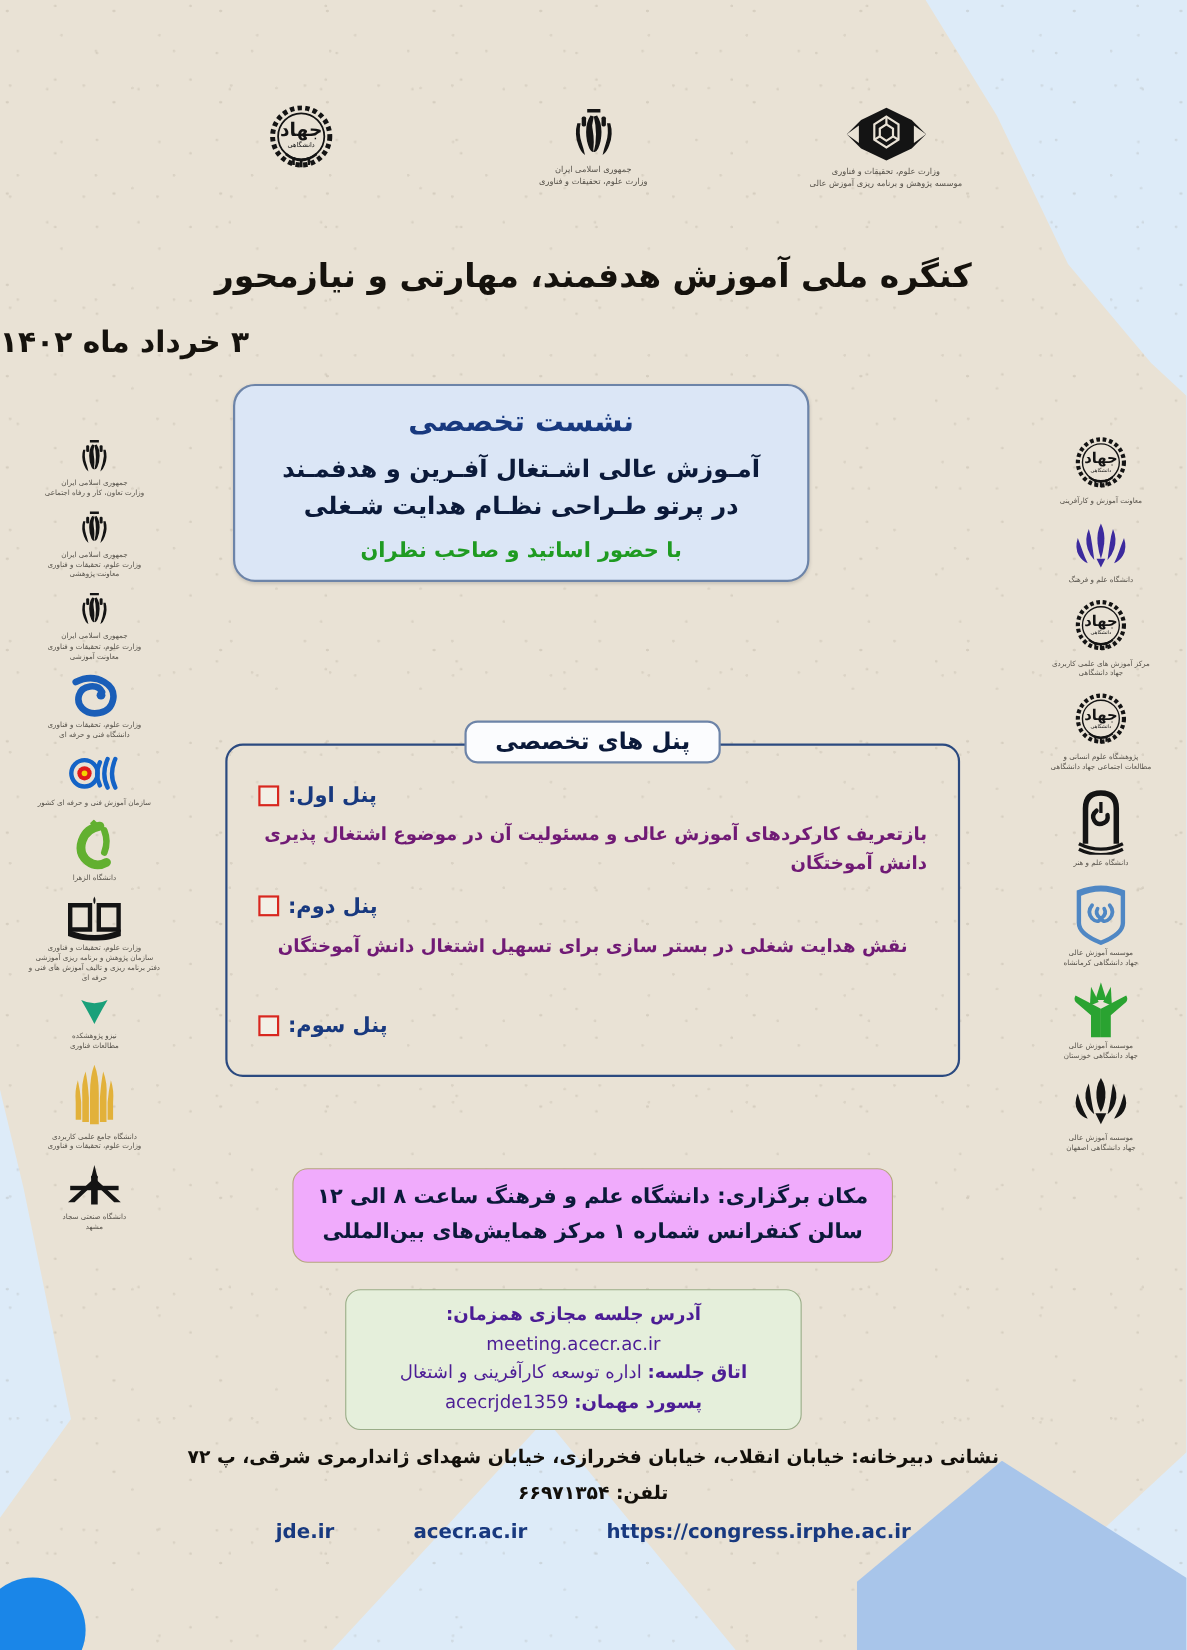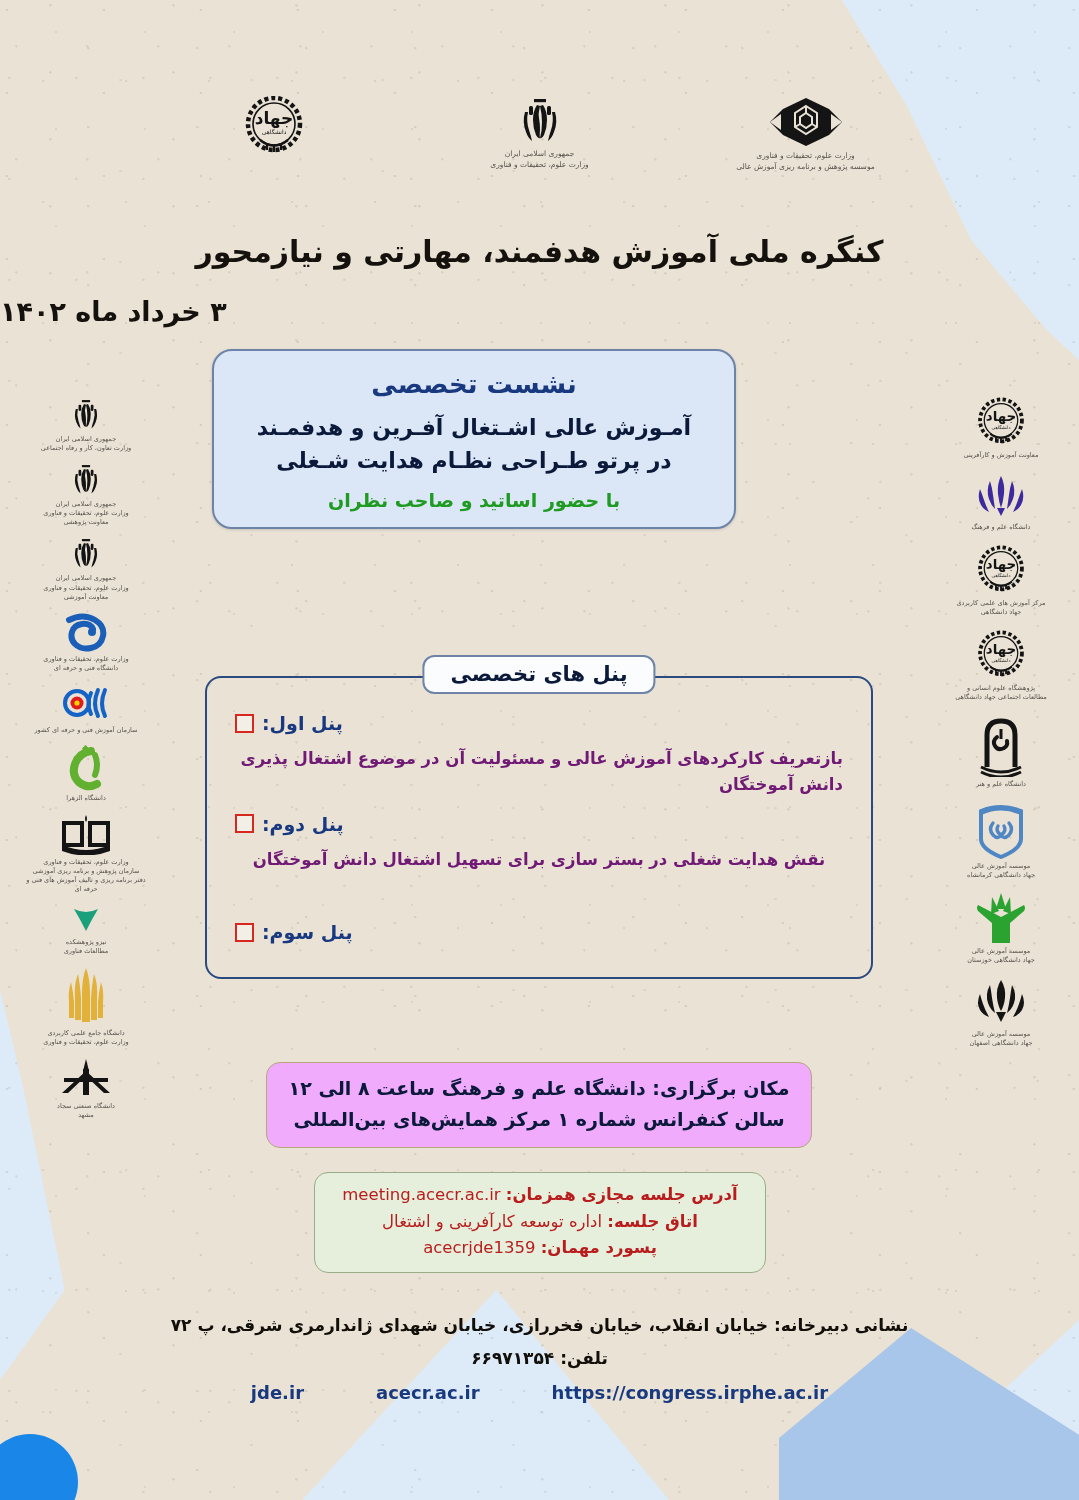--- a/index.html
+++ b/index.html
@@ -151,27 +151,27 @@
     background:#f0abfc;
     border:1.5px solid #b5a77e;
     border-radius:14px;
     padding:10px 18px 11px;
     text-align:center;
     color:#0b1a3a;font-size:19px;font-weight:bold;line-height:1.65;
   }
 
   
   .meet-card{
-    position:absolute;top:1172px;left:314px;width:452px;
+    position:absolute;top:1172px;left:314px;width:415px;
     box-sizing:border-box;
     background:#e5efdb;
     border:1.5px solid #9aad88;
     border-radius:14px;
     padding:9px 18px 10px;
-    color:#b91c1c;font-size:16.5px;line-height:1.62;
+    color:#4c1d95;font-size:16.5px;line-height:1.62;
     text-align:center;
   }
   .meet-row{display:block;}
   .meet-label{font-weight:bold;}
   .meet-val{direction:ltr;unicode-bidi:embed;display:inline-block;}
 
   
   .footer-addr{
     position:absolute;top:1315px;left:0;right:0;
     text-align:center;color:#120f0a;

